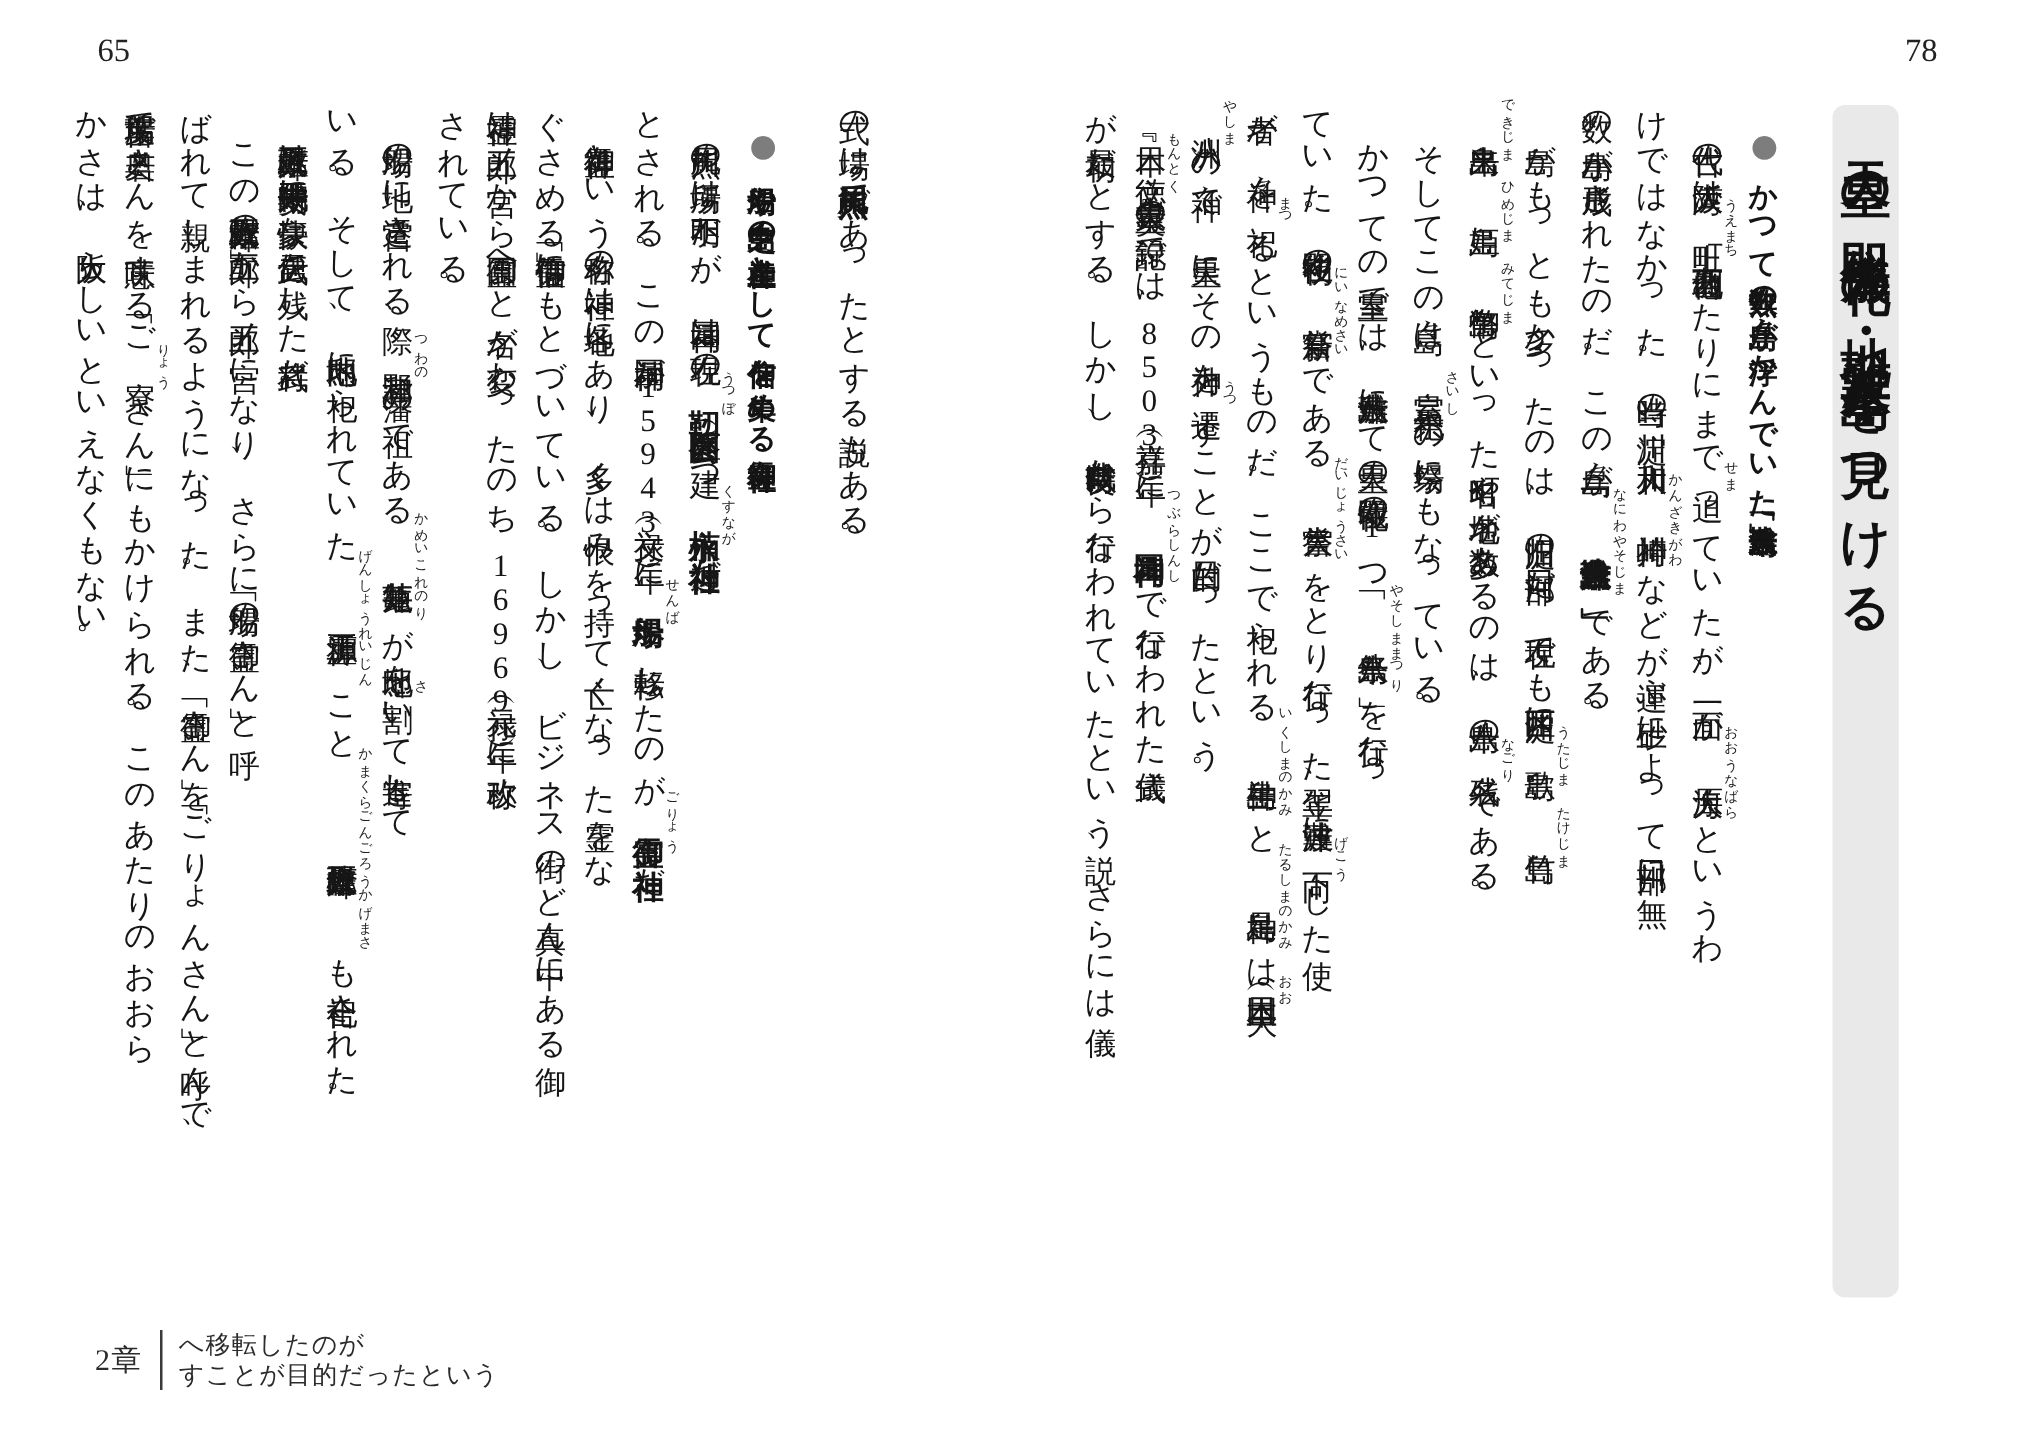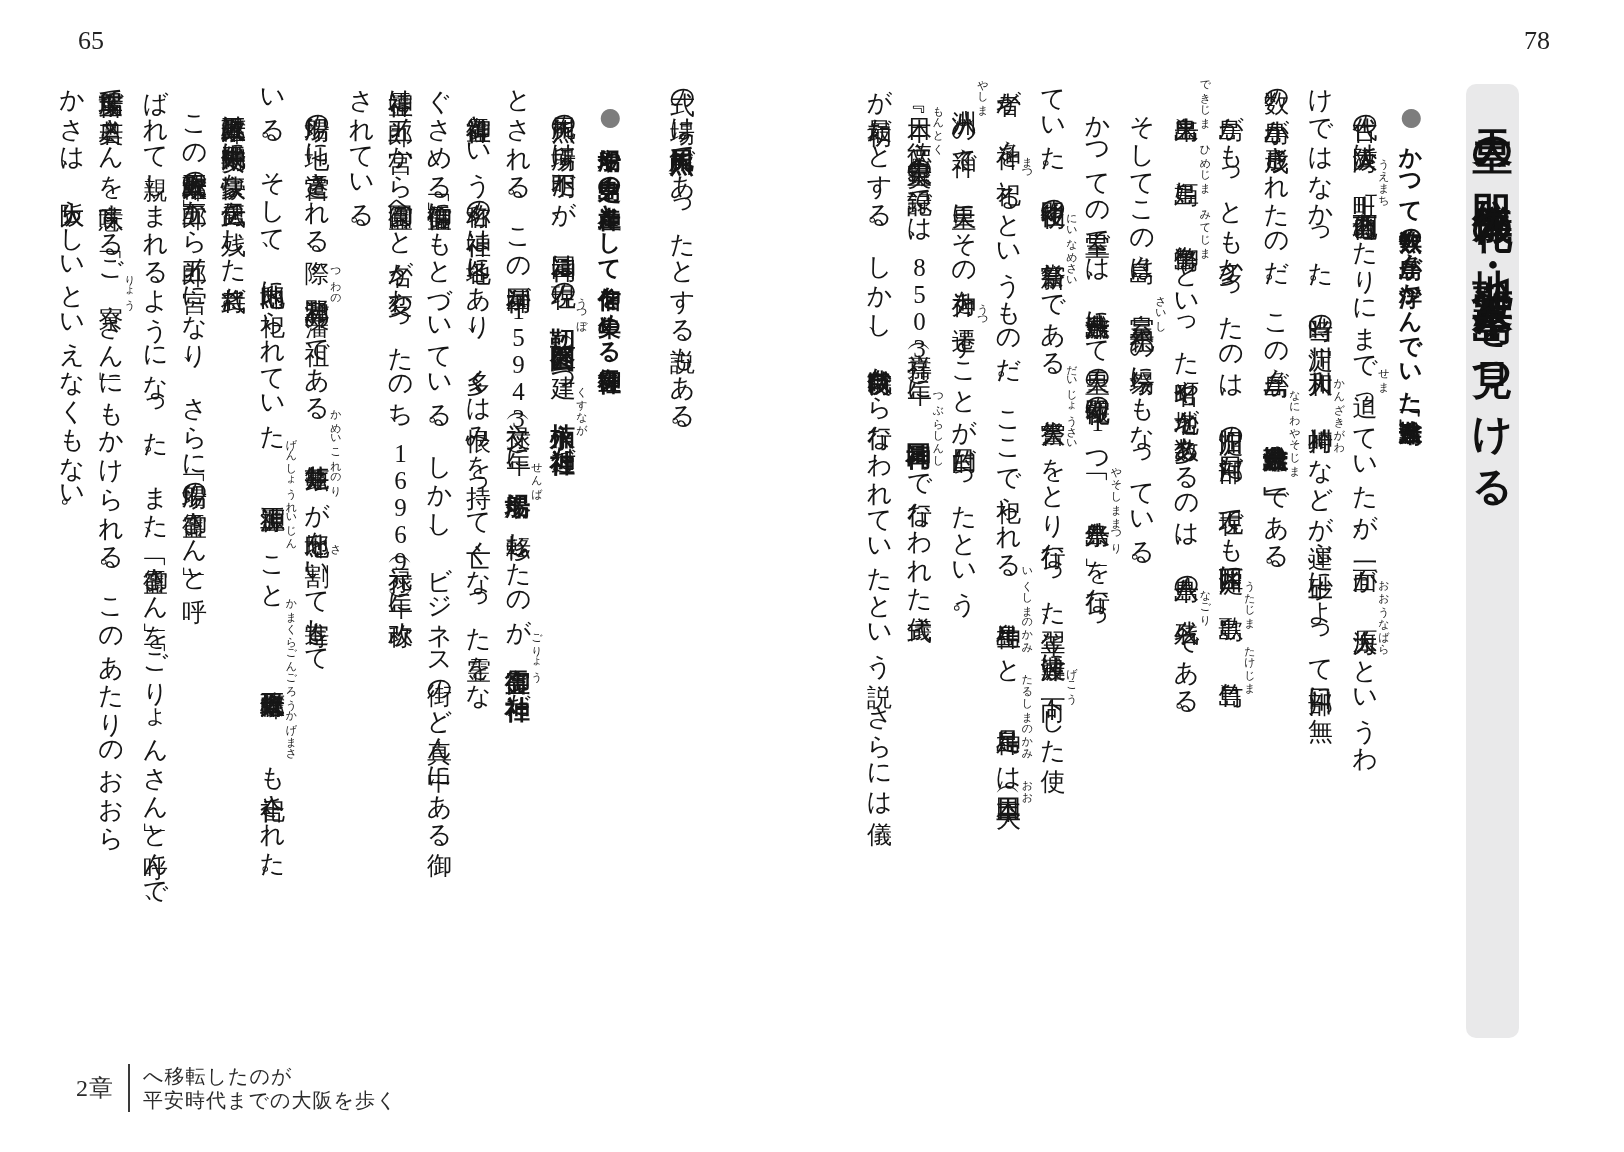--- a/index.html
+++ b/index.html
@@ -149,17 +149,17 @@
       <div class="vline"><span>ばれて親しまれるようになった。また、「御霊さん」を「ごりょんさん」と呼んで、</span></div>
       <div class="vline"><span>船場言葉で若奥さんを意味する「ご</span><ruby>寮<rt>りょう</rt></ruby><span>さん」にもかけられる。このあたりのおおら</span></div>
       <div class="vline"><span>かさは、大阪らしいといえなくもない。</span></div>
     </div>
 
   <div class="footer">
     <span class="chapter">2章</span>
     <span class="divider"></span>
     <span class="running">
       <div>へ移転したのが</div>
-      <div>平安時代までの大阪を歩く</div>
+      <div>すことが目的だったという</div>
     </span>
   </div>
 
 </div>
 
 </body></html>

